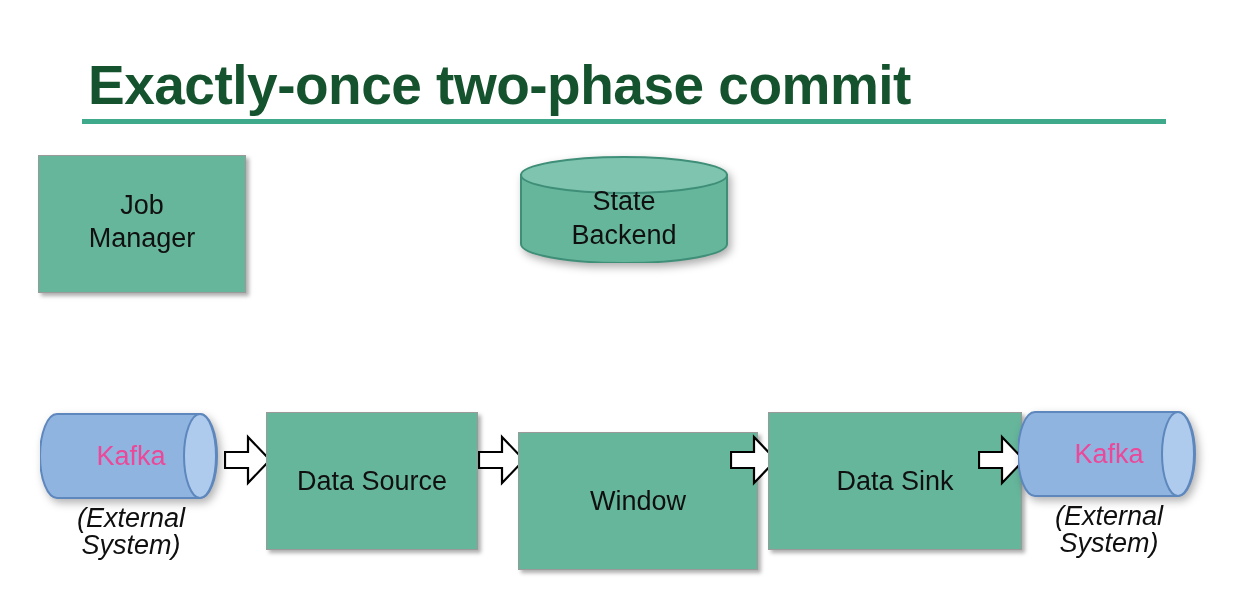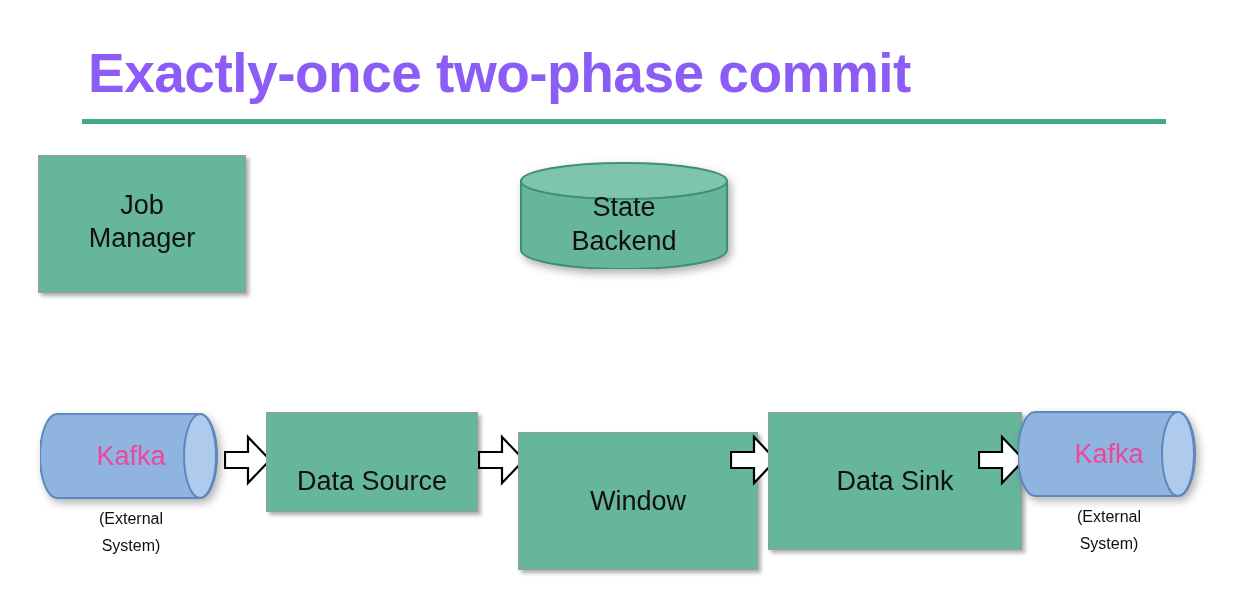--- a/index.html
+++ b/index.html
@@ -16,25 +16,25 @@
     width: 1246px;
     height: 598px;
     background: #ffffff;
     overflow: hidden;
   }
 
   
   #title {
     position: absolute;
     left: 88px;
-    top: 40px;
+    top: 52px;
     font-size: 55px;
     line-height: 66px;
     font-weight: 700;
-    color: #8b5cf6;
+    color: #14532d;
     letter-spacing: -0.5px;
     white-space: nowrap;
   }
   #title-rule {
     position: absolute;
     left: 82px;
     top: 119px;
     width: 1084px;
     height: 5px;
     background: #3fa98c;
@@ -91,23 +91,24 @@
     text-align: center;
     color: #ec4899;
     font-size: 27px;
     line-height: 32px;
   }
 
   .caption {
     position: absolute;
     text-align: center;
     color: #0f0f0f;
-    font-size: 16px;
+    font-size: 27px;
     line-height: 27px;
     white-space: pre-line;
+    font-style: italic;
   }
 
   
   .arrow {
     position: absolute;
   }
   .arrow svg { display: block; }
 
   
   #watermark {
@@ -127,21 +128,21 @@
 <div id="slide">
 
   <div id="title">Exactly-once two-phase commit</div>
   <div id="title-rule"></div>
 
   <div class="box" style="left:38px; top:155px; width:208px; height:138px;">
     <div class="box-label" style="top:33px;">Job
 Manager</div>
   </div>
 
-  <div class="vcyl" style="left:519px; top:162px; width:210px; height:107px;">
+  <div class="vcyl" style="left:519px; top:156px; width:210px; height:107px;">
     <svg width="210" height="107" viewBox="0 0 210 107">
       <path d="M2,19 L2,88 A103,19 0 0 0 208,88 L208,19 Z" fill="#66b69c" stroke="#3f8f78" stroke-width="2"></path>
       <ellipse cx="105" cy="19" rx="103" ry="18" fill="#7ec4ae" stroke="#3f8f78" stroke-width="2"></ellipse>
     </svg>
     <div class="vcyl-label" style="top:28px;">State
 Backend</div>
   </div>
 
   <div class="hcyl" style="left:40px; top:412px; width:182px; height:88px;">
     <svg width="182" height="88" viewBox="0 0 182 88">
@@ -152,21 +153,21 @@
   </div>
   <div class="caption" style="left:40px; top:505px; width:182px;">(External
 System)</div>
 
   <div class="arrow" style="left:224px; top:434px; width:48px; height:52px;">
     <svg width="48" height="52" viewBox="0 0 48 52">
       <path d="M1,18 L24,18 L24,3 L46,26 L24,49 L24,34 L1,34 Z" fill="#ffffff" stroke="#000000" stroke-width="2.2" stroke-linejoin="miter"></path>
     </svg>
   </div>
 
-  <div class="box" style="left:266px; top:412px; width:212px; height:100px;">
+  <div class="box" style="left:266px; top:412px; width:212px; height:138px;">
     <div class="box-label" style="top:52px;">Data Source</div>
   </div>
 
   <div class="arrow" style="left:478px; top:434px; width:48px; height:52px;">
     <svg width="48" height="52" viewBox="0 0 48 52">
       <path d="M1,18 L24,18 L24,3 L46,26 L24,49 L24,34 L1,34 Z" fill="#ffffff" stroke="#000000" stroke-width="2.2" stroke-linejoin="miter"></path>
     </svg>
   </div>
 
   <div class="box" style="left:518px; top:432px; width:240px; height:138px;">

